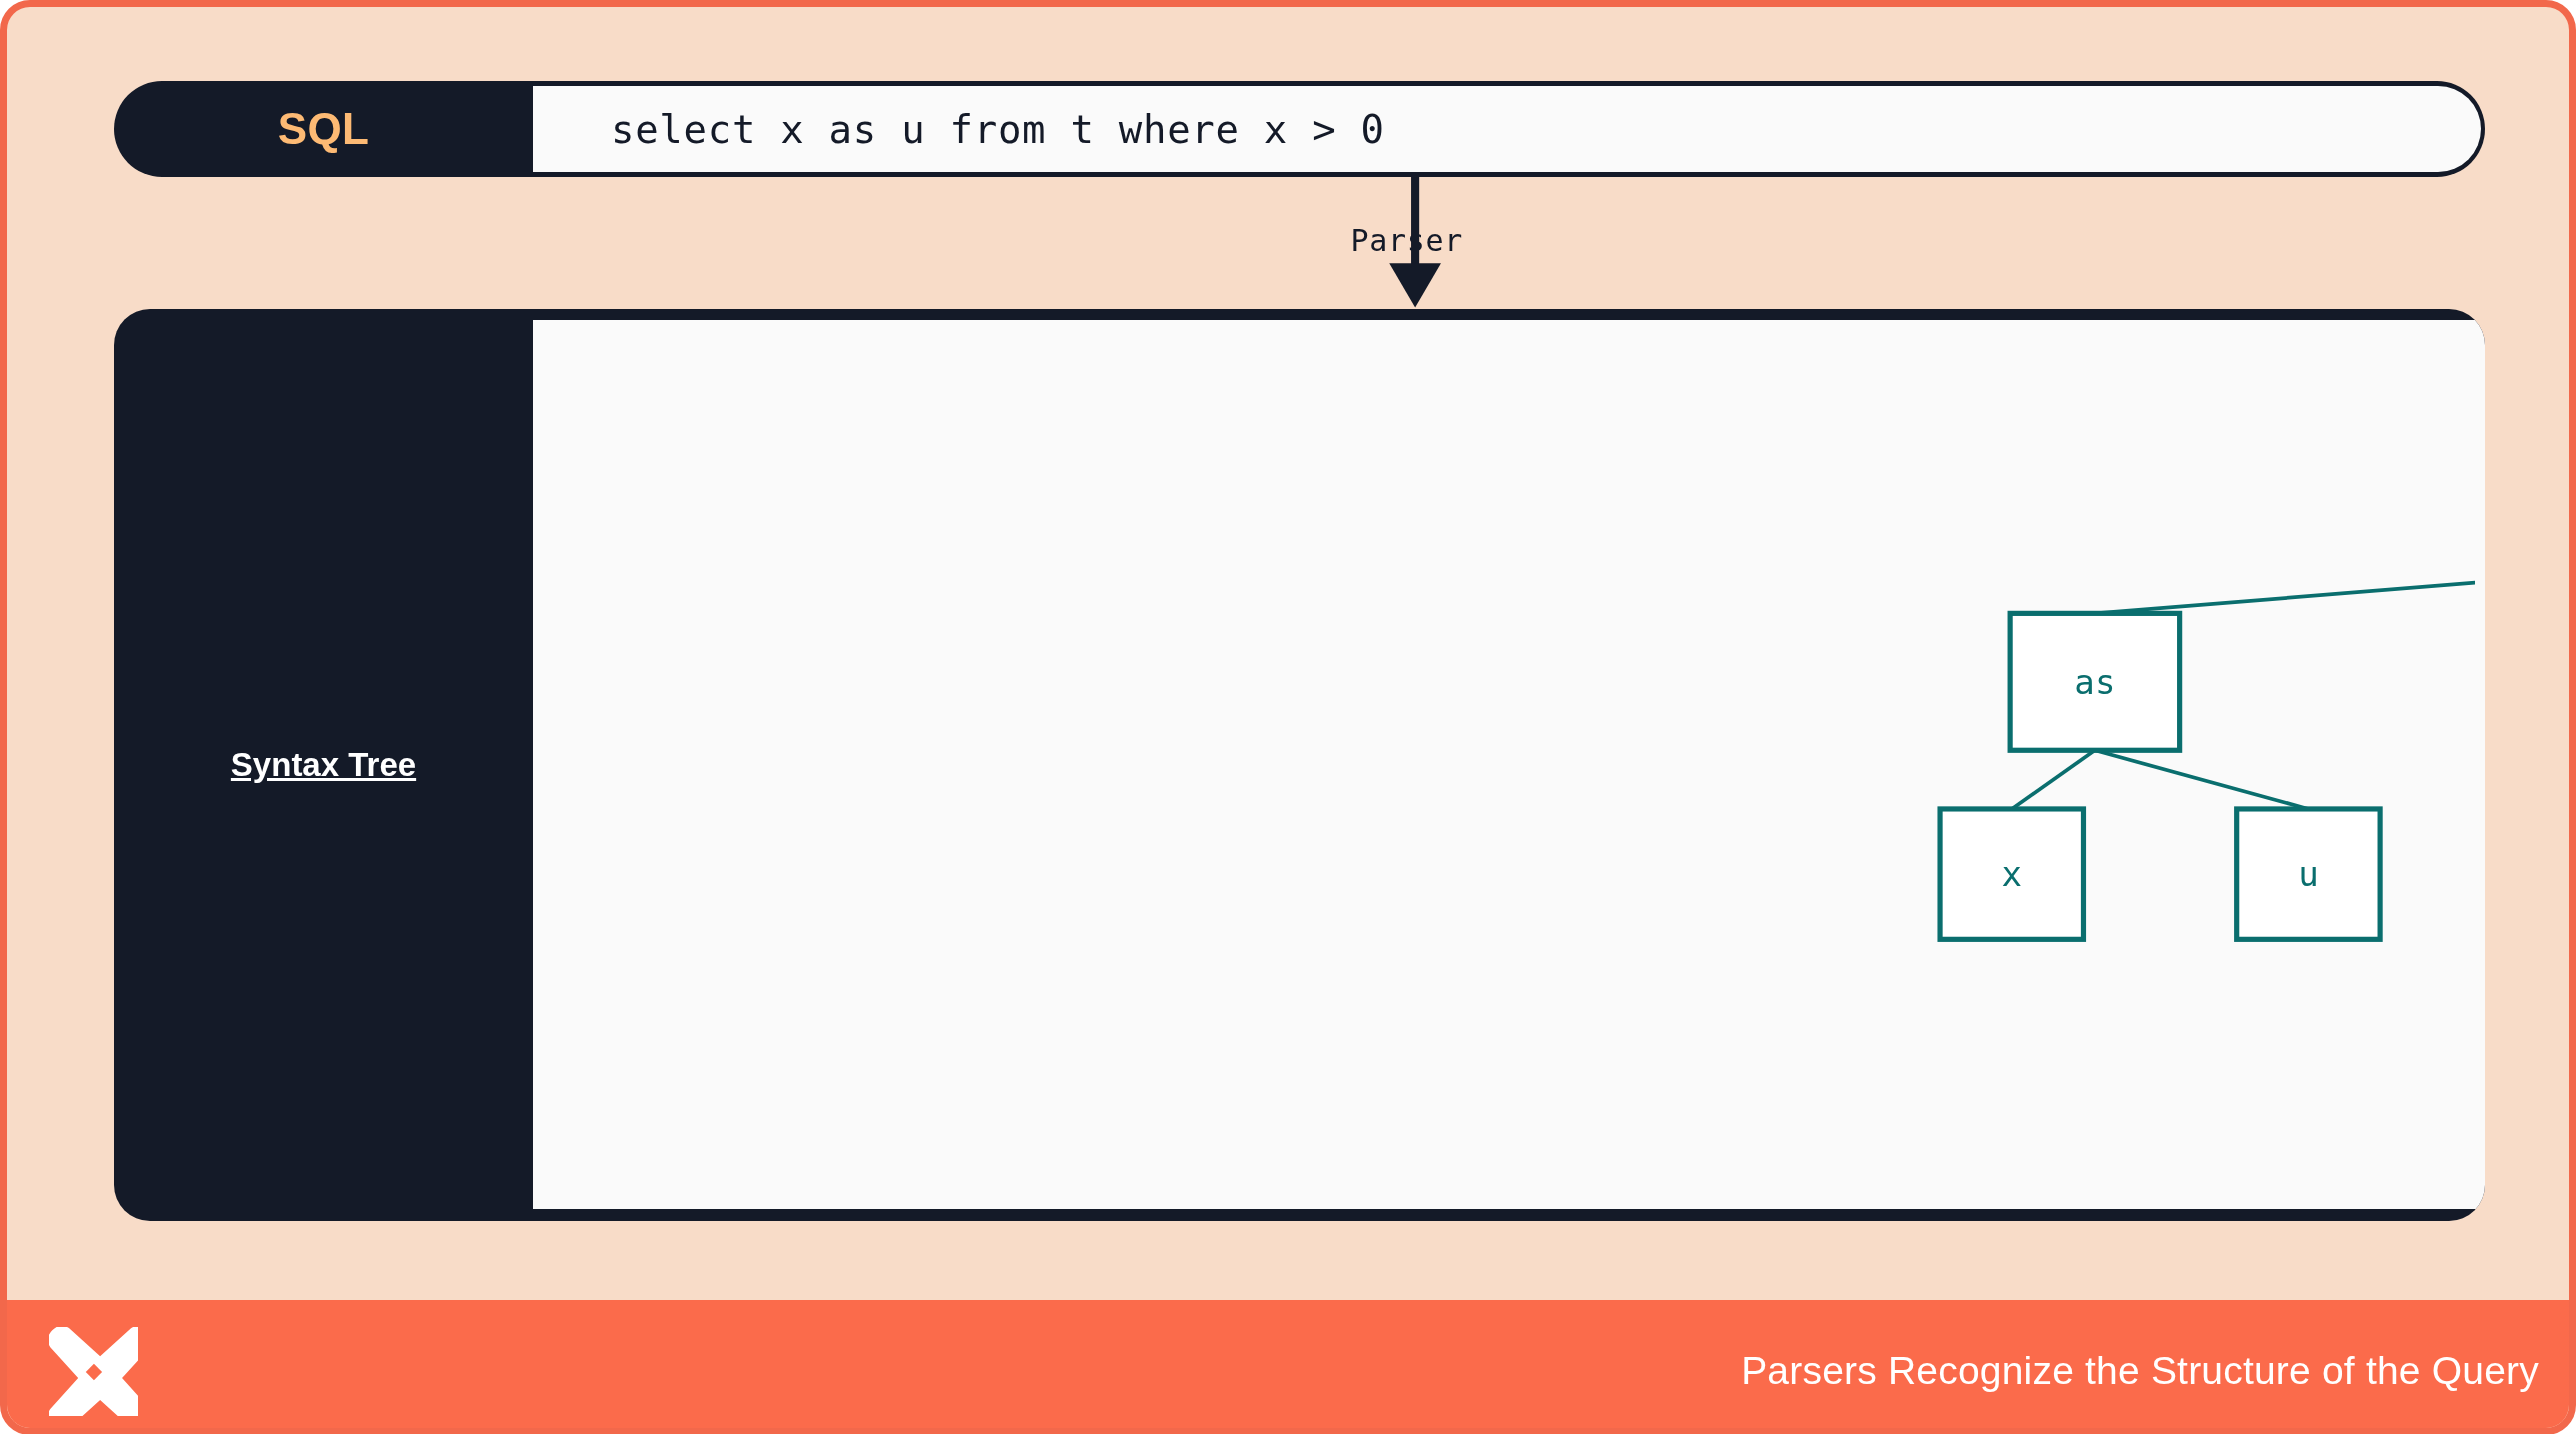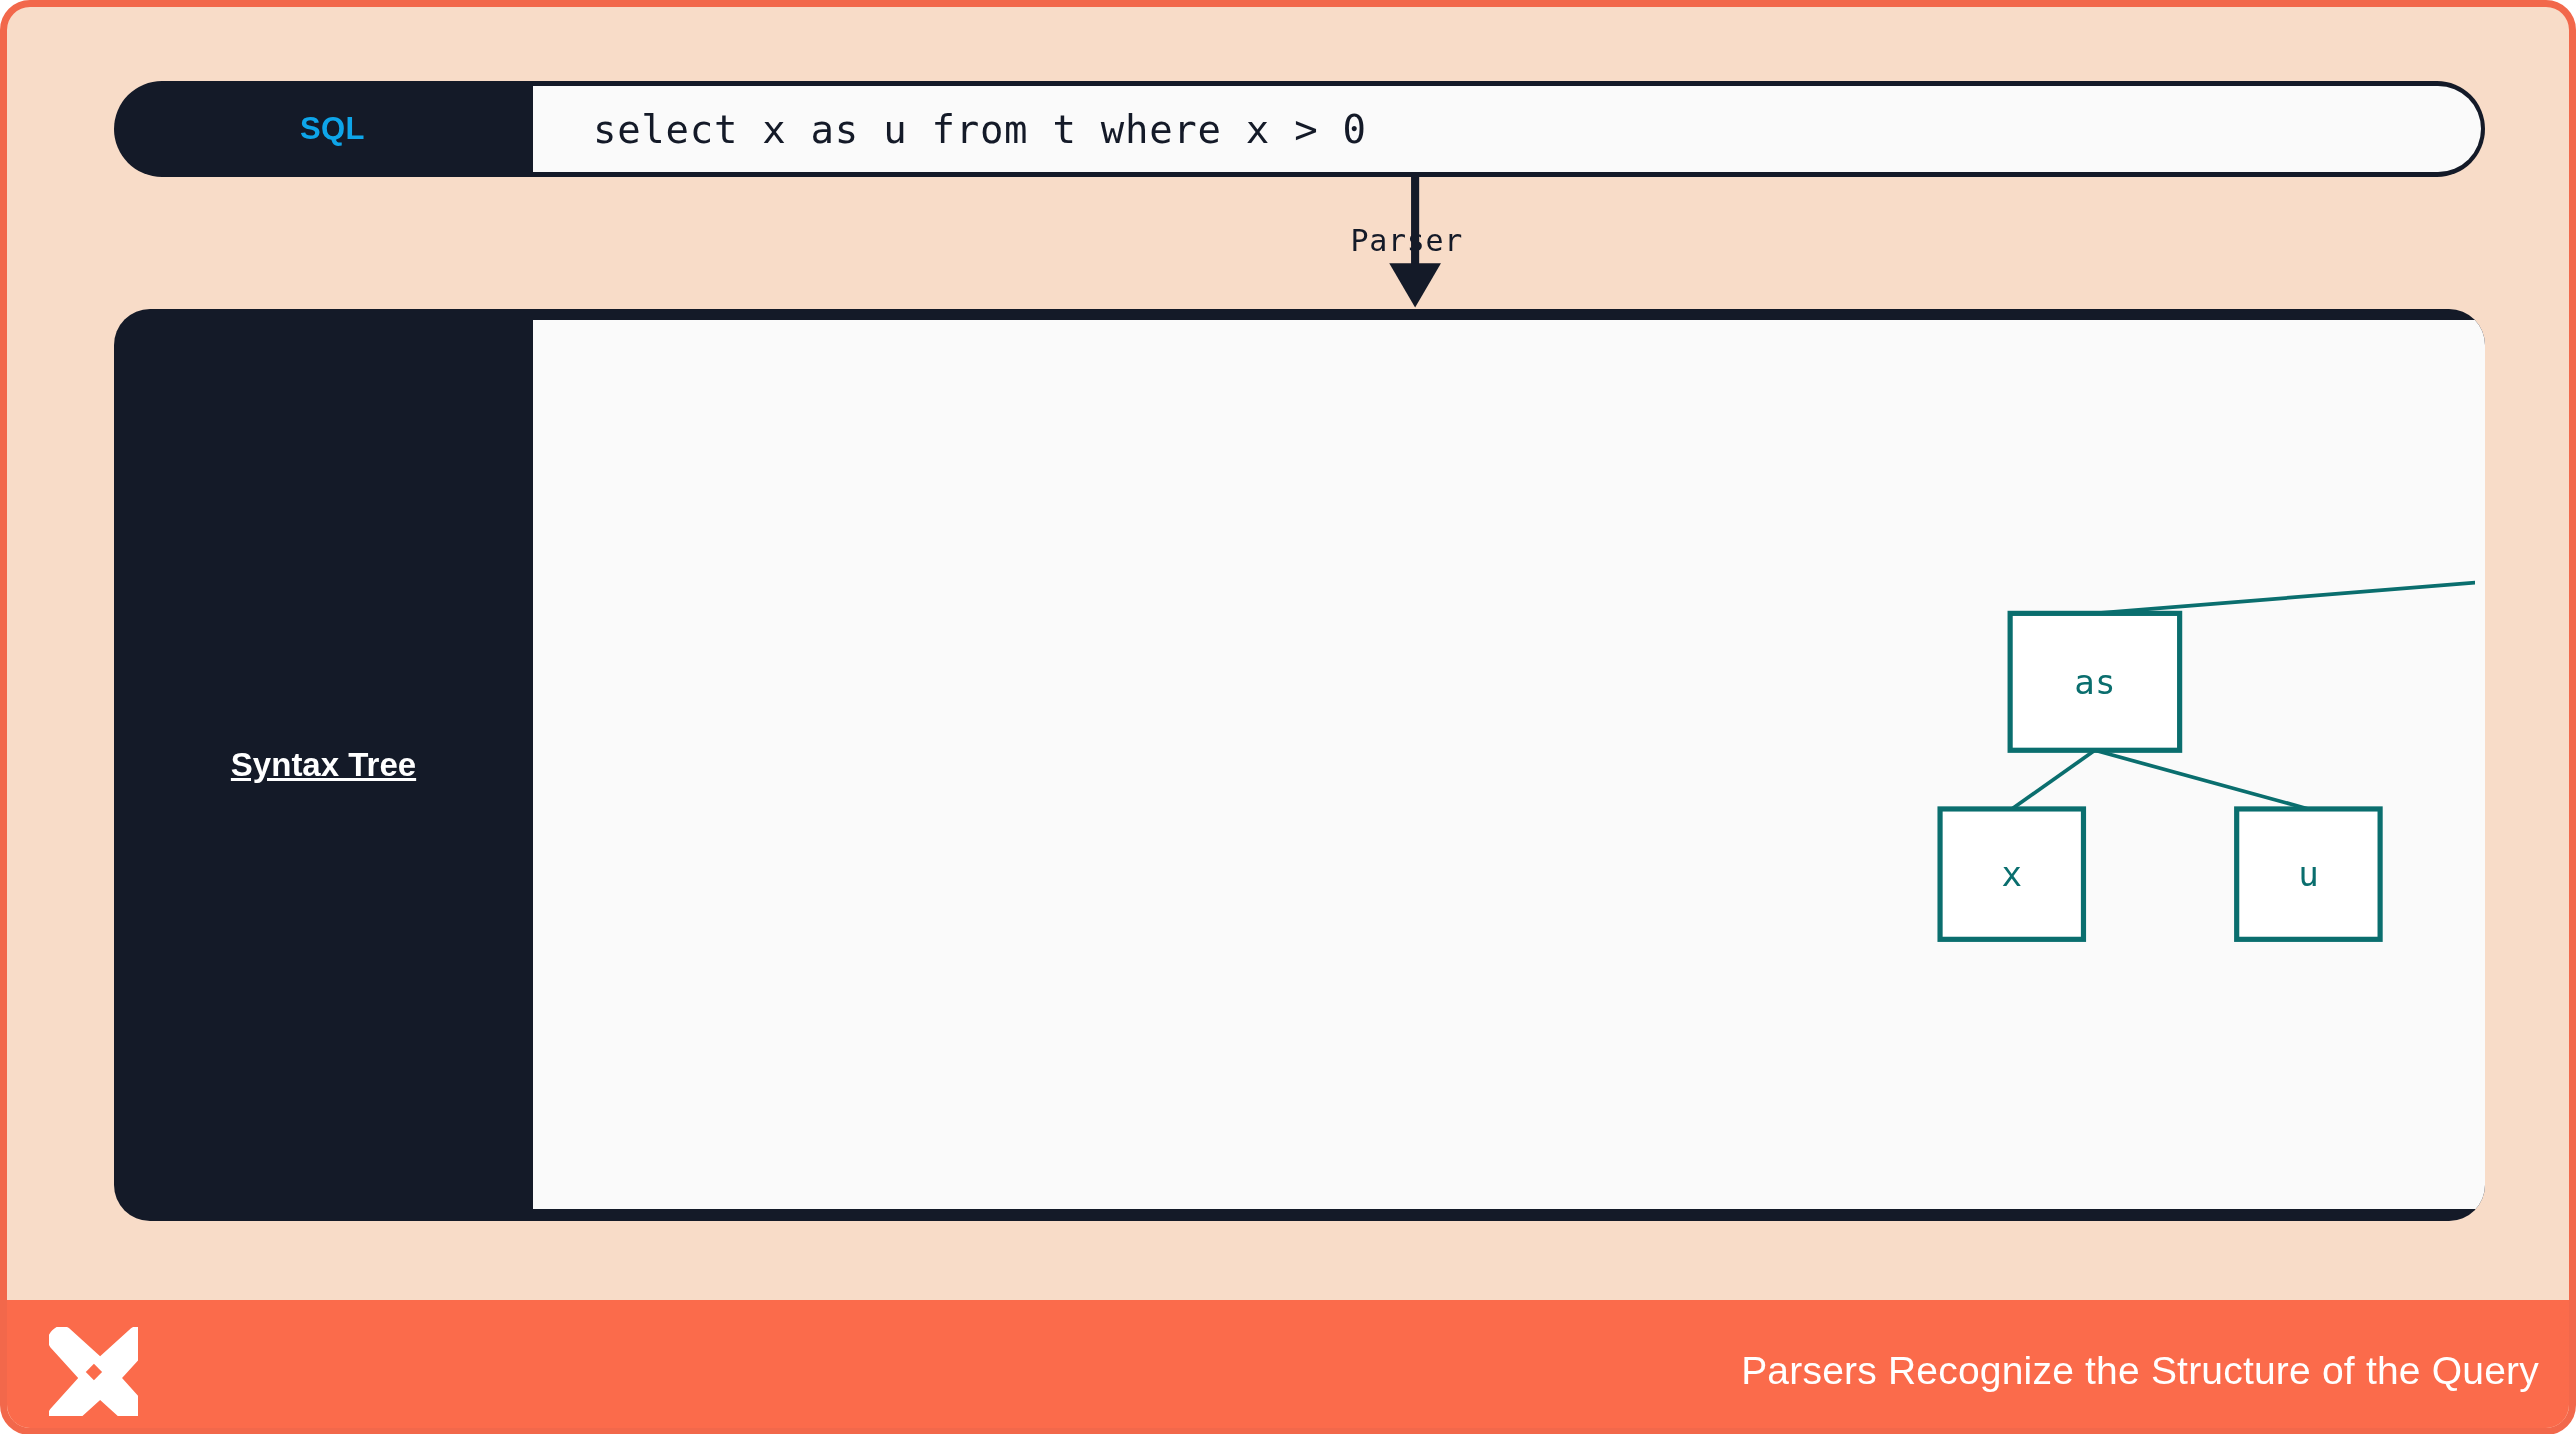--- a/index.html
+++ b/index.html
@@ -34,44 +34,44 @@
     top: 74px;
     width: 2371px;
     height: 96px;
     border-radius: 48px;
     background: #141A28;
     box-sizing: border-box;
     overflow: hidden;
   }
   #sql-label {
     position: absolute;
-    left: 9px; top: 0;
+    left: 0; top: 0;
     width: 419px;
     height: 96px;
     display: flex;
     align-items: center;
     justify-content: center;
-    color: #0ea5e9;
-    font-size: 31px;
+    color: #fdba74;
+    font-size: 44px;
     font-weight: bold;
     letter-spacing: 0.4px;
     font-family: "Liberation Sans", sans-serif;
   }
   #sql-value-wrap {
     position: absolute;
     left: 419px;
     top: 5.2px;
     width: 1948px;
     height: 86px;
     background: #FAFAFA;
     border-radius: 0 43px 43px 0;
     display: flex;
     align-items: center;
     box-sizing: border-box;
-    padding-left: 60px;
+    padding-left: 78px;
     text-align: right;
   }
   #sql-value {
     font-family: "DejaVu Sans Mono", "Liberation Mono", monospace;
     font-size: 39px;
     color: #141A28;
     letter-spacing: 0.7px;
     white-space: pre;
   }
 

